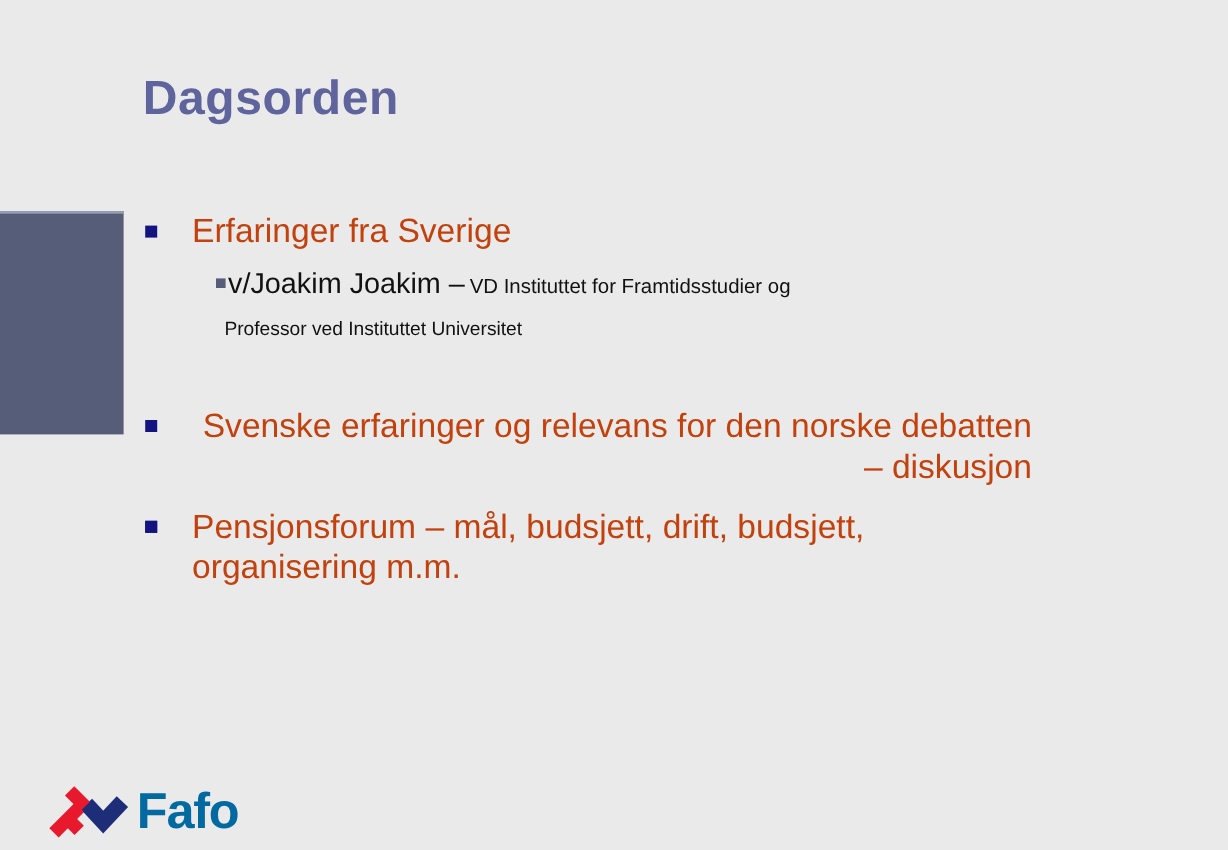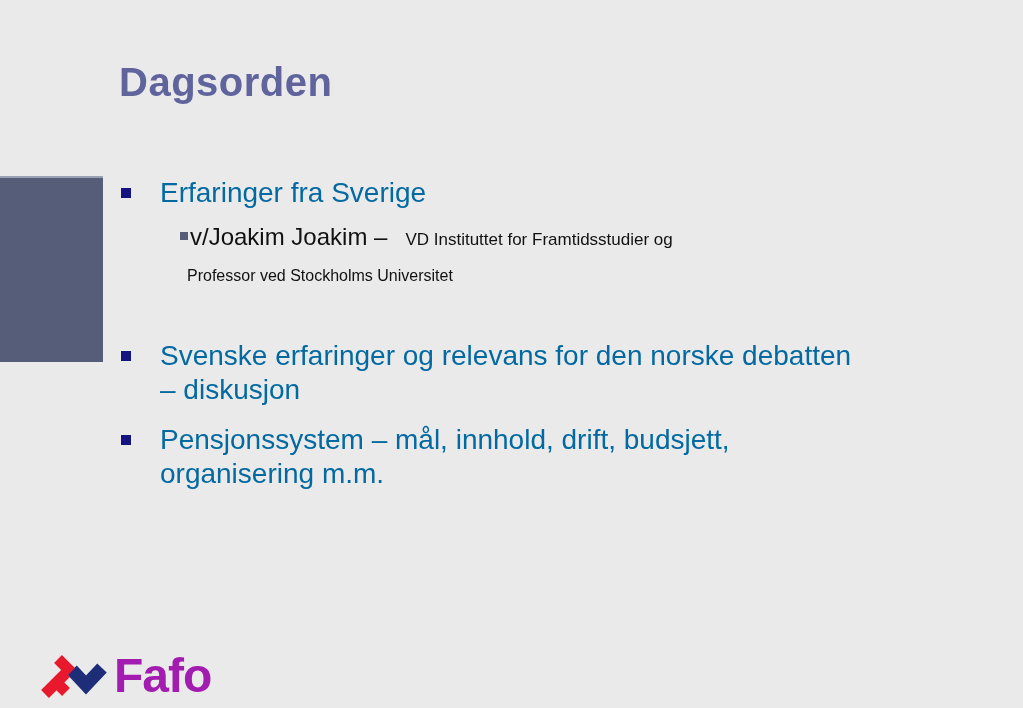--- a/index.html
+++ b/index.html
@@ -35,21 +35,21 @@
     position: absolute;
     left: 120px; top: 176px;
     width: 740px;
     color: #111111;
   }
   .bullet-item {
     position: relative;
     padding-left: 40px;
     font-size: 28px;
     line-height: 34px;
-    color: #0369a1;
+    color: #c2410c;
   }
   .bullet-item .marker {
     position: absolute;
     left: 1px; top: 12px;
     width: 10px; height: 10px;
     background: #131480;
   }
   .sub-item {
     position: relative;
     margin-top: 12px;
@@ -64,44 +64,44 @@
     background: #565D78;
   }
   .speaker-line {
     margin-top: 8px;
     padding-left: 70px;
     font-size: 24px;
     line-height: 30px;
   }
   .speaker-line .small-part {
     font-size: 17px;
-    margin-left: 18px;
+    margin-left: 4px;
   }
   .detail-line {
     margin-top: 10px;
     padding-left: 67px;
     font-size: 16px;
     line-height: 22px;
   }
-  .mt-big   { margin-top: 52px; }
+  .mt-big   { margin-top: 52px; text-align: right; }
   .mt-item3 { margin-top: 16px; }
   .mt-item4 { margin-top: 14px; }
   .footer-logo {
     position: absolute;
     left: 38px; top: 649px;
     display: flex;
     align-items: flex-start;
   }
   .logo-text {
     position: absolute;
     left: 76px; top: 0px;
-    font-size: 48px;
+    font-size: 42px;
     font-weight: bold;
     letter-spacing: -1px;
-    color: #a21caf;
+    color: #0369a1;
     line-height: 54px;
   }
   .page-number {
     position: absolute;
     left: 963px; top: 668px;
     width: 40px;
     text-align: right;
     font-size: 20px;
     font-weight: bold;
     color: #60649D;
@@ -124,34 +124,34 @@
     </div>
 
     <div class="sub-item">
       <span class="marker"></span>
     </div>
 
     <div class="speaker-line">
       <span>v/Joakim Joakim –</span><span class="small-part">VD Instituttet for Framtidsstudier og</span>
     </div>
 
-    <div class="detail-line">Professor ved Stockholms Universitet</div>
+    <div class="detail-line">Professor ved Instituttet Universitet</div>
 
     <div class="bullet-item mt-big">
       <span class="marker"></span>
       <span>Svenske erfaringer og relevans for den norske debatten – diskusjon</span>
     </div>
 
     <div class="bullet-item mt-item3">
       <span class="marker"></span>
     </div>
 
     <div class="bullet-item mt-item4">
       <span class="marker"></span>
-      <span>Pensjonssystem – mål, innhold, drift, budsjett, organisering m.m.</span>
+      <span>Pensjonsforum – mål, budsjett, drift, budsjett, organisering m.m.</span>
     </div>
 
   </div>
 
   <div class="footer-logo">
     <svg width="70" height="54" viewBox="0 0 70 54">
 
       <g stroke="#1E2D78" stroke-width="13" fill="none">
         <path d="M34 21 L48 36 L64 19"></path>
       </g>

